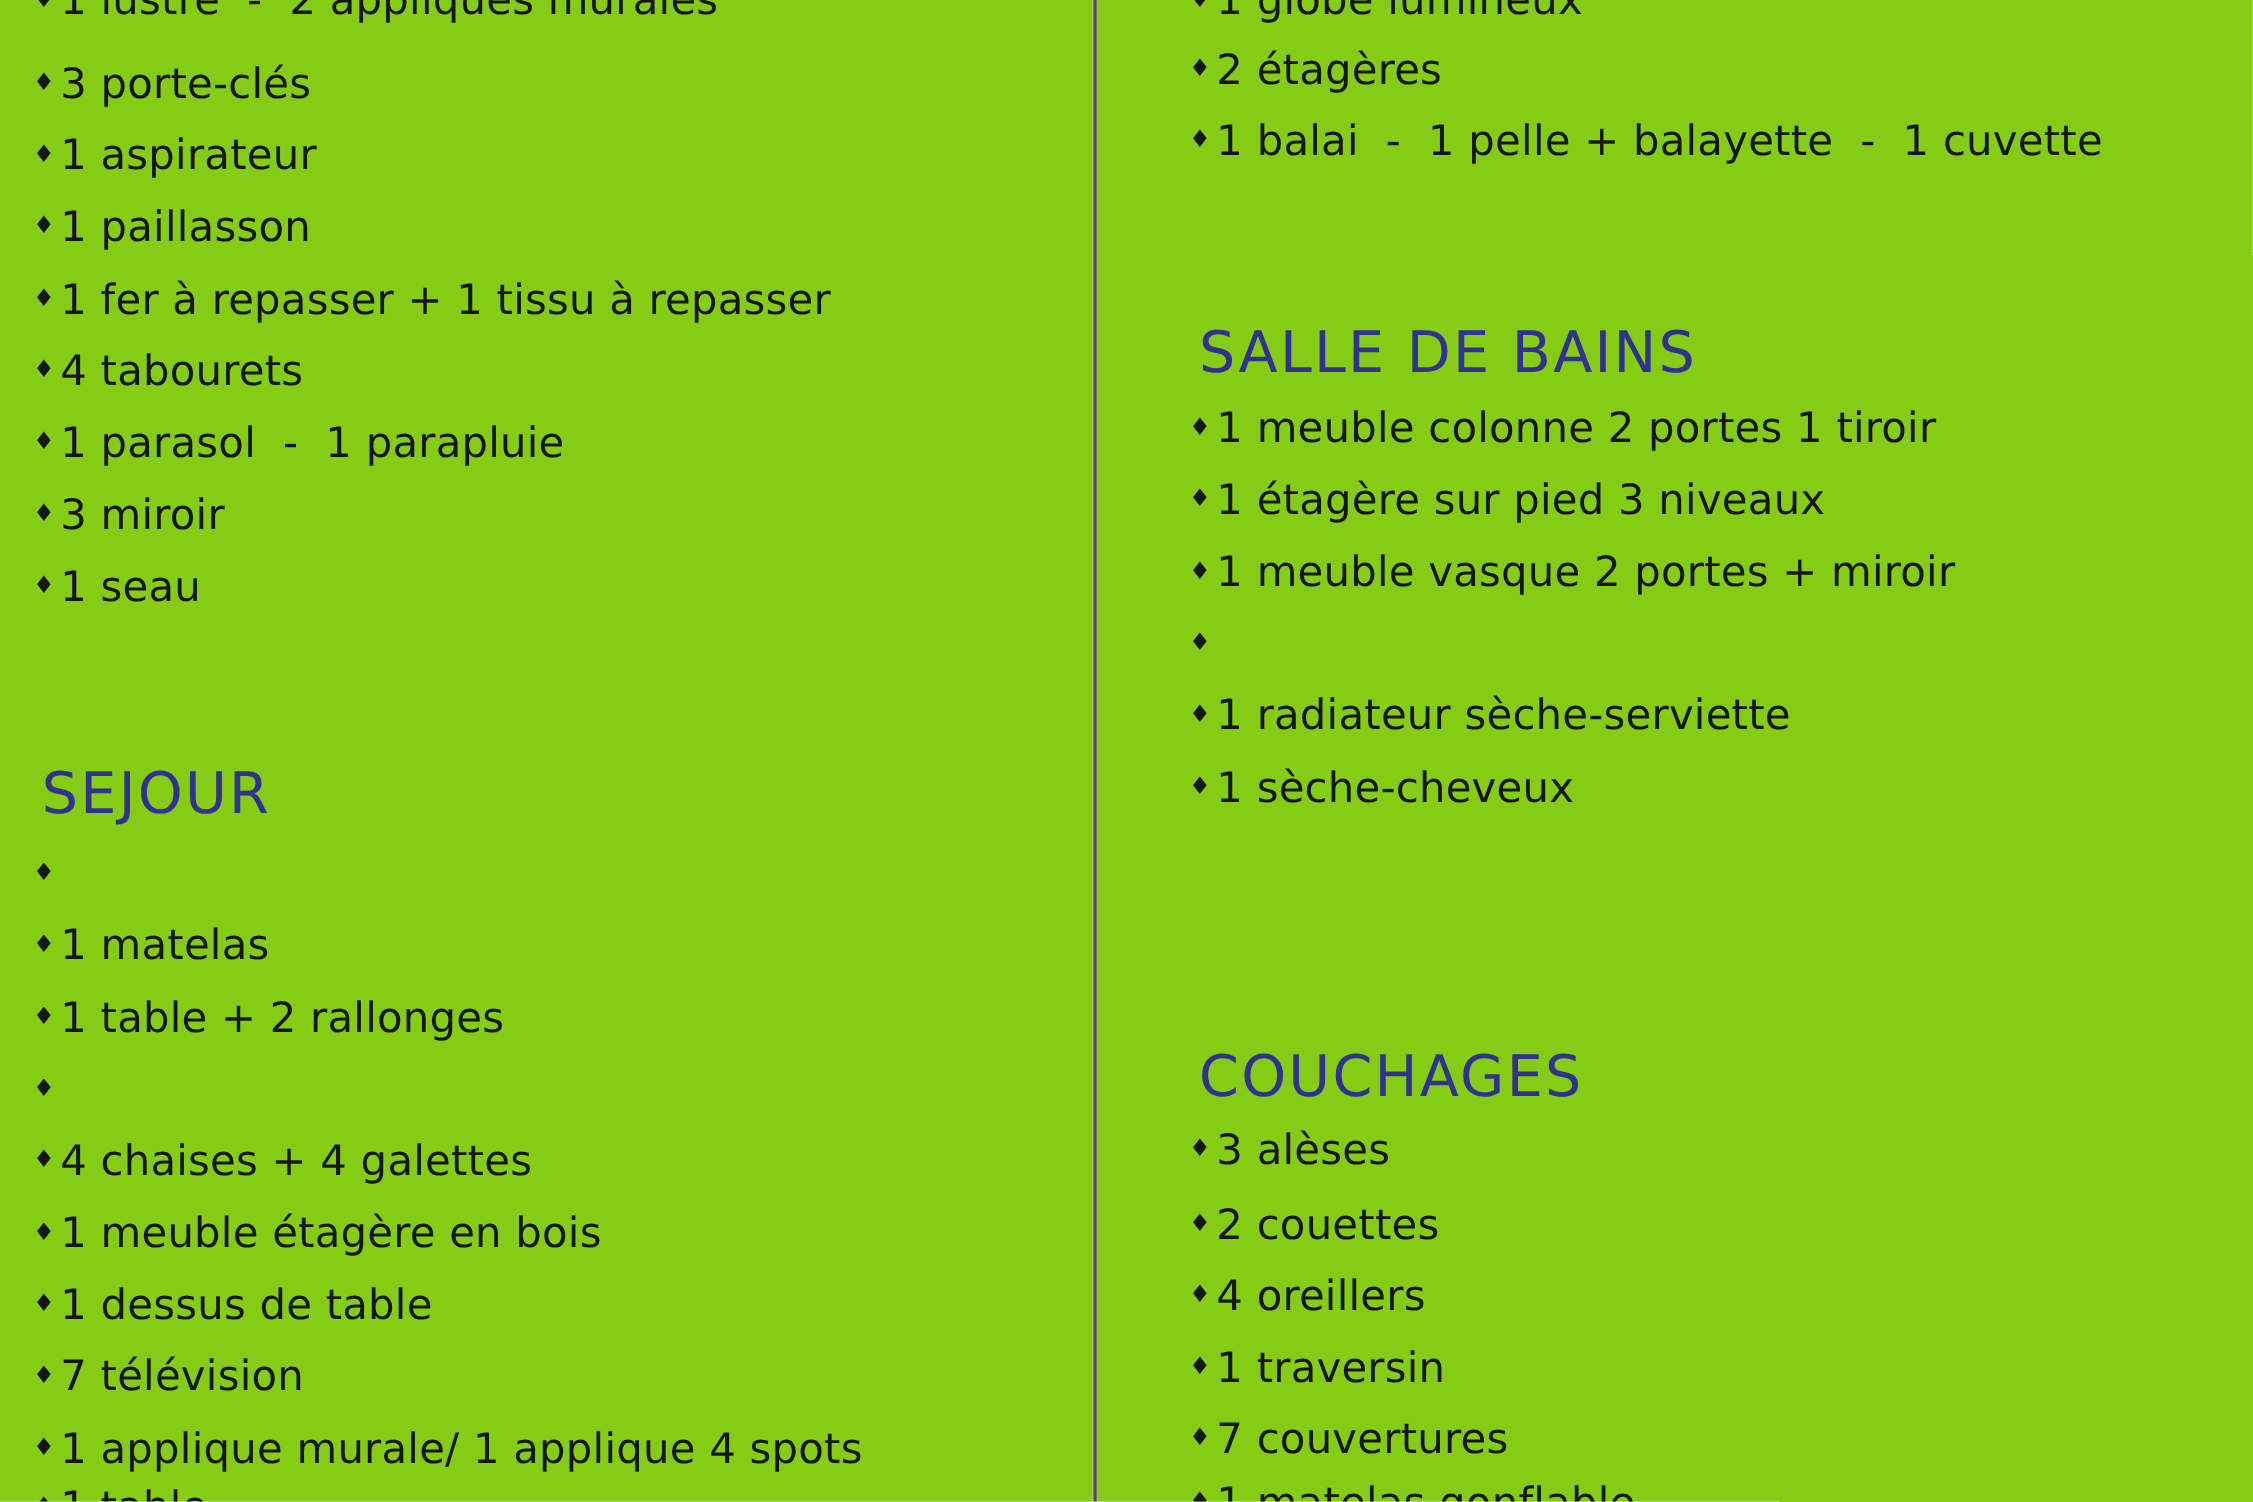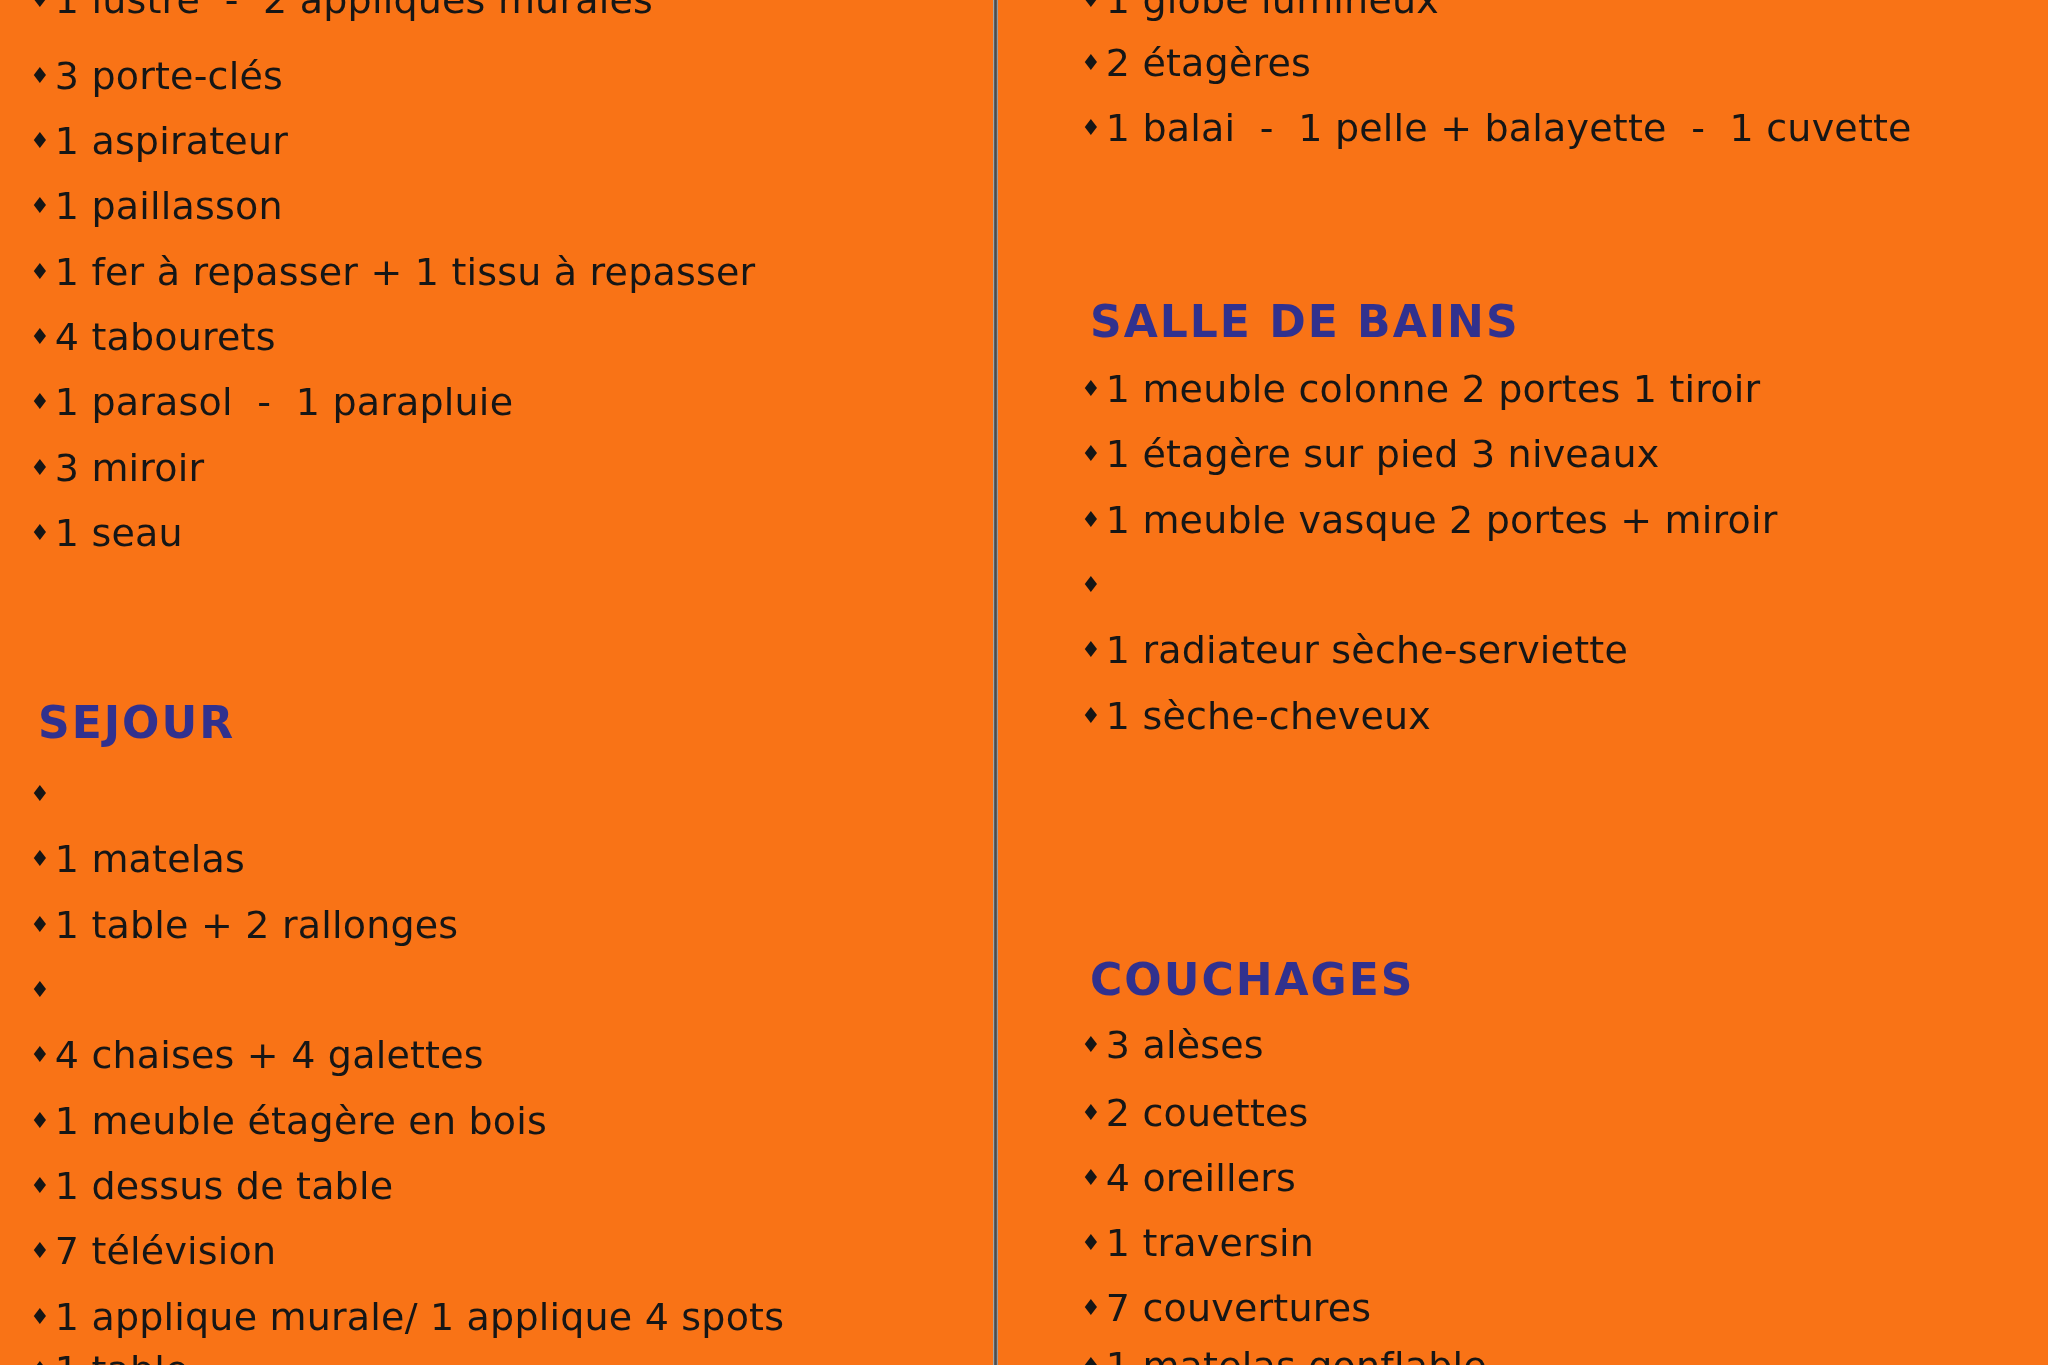--- a/index.html
+++ b/index.html
@@ -10,21 +10,21 @@
     width: 2048px;
     height: 1365px;
     position: relative;
     overflow: hidden;
     background: #fdfdfd;
     font-family: "DejaVu Sans", sans-serif;
   }
   .page {
     position: absolute;
     inset: 0;
-    background: #f97316;
+    background: #84cc16;
   }
   .divider {
     position: absolute;
     left: 993px;
     top: 0;
     width: 5px;
     height: 1365px;
     background: linear-gradient(to right, #c9c9c9, #4d4d4d 35%, #4d4d4d 65%, #b9b9b9);
   }
   .row {
@@ -42,22 +42,22 @@
     color: #161616;
     flex: 0 0 auto;
   }
   .txt {
     font-size: 38px;
     color: #161616;
     white-space: pre;
     letter-spacing: 0.2px;
   }
   .header .txt {
-    font-size: 44px;
-    font-weight: bold;
+    font-size: 52px;
+    font-weight: normal;
     color: #31318e;
     letter-spacing: 2px;
   }
 </style>
 </head>
 <body>
 
 <div class="page">
 
   <div class="row l" style="top:-28px">

